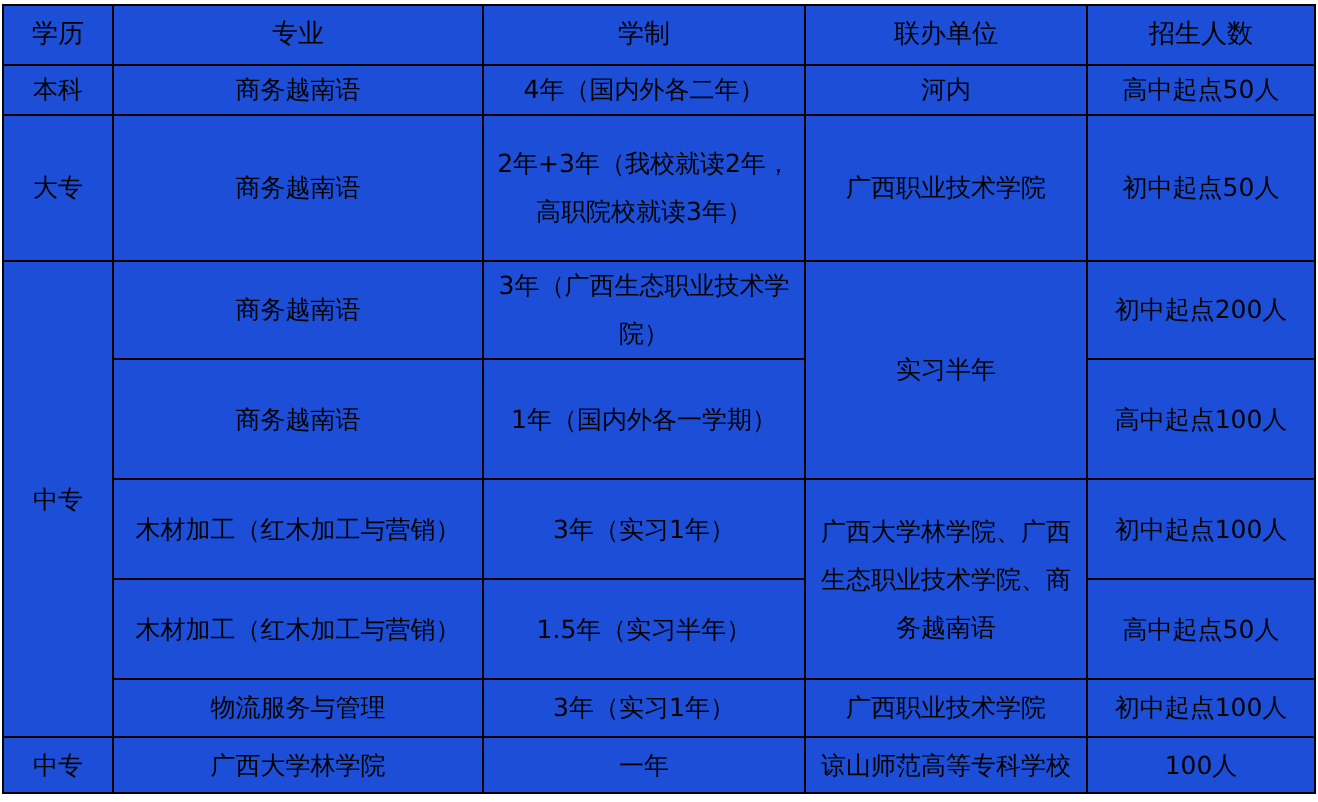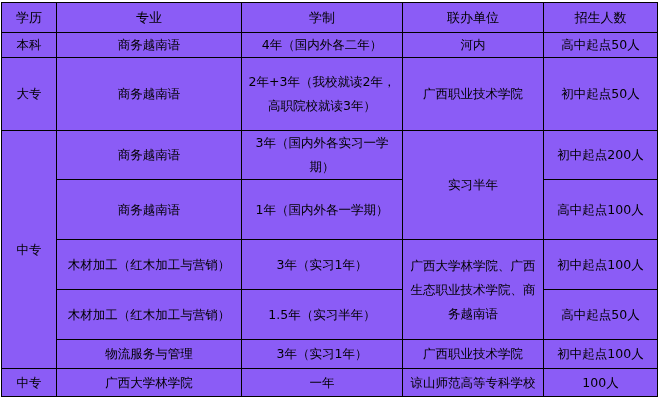--- a/index.html
+++ b/index.html
@@ -12,21 +12,21 @@
     height: 401px;
     font-family: "DejaVu Sans", "Liberation Sans", sans-serif;
     color: #000000;
     overflow: hidden;
   }
   table.enroll {
     border-collapse: collapse;
     table-layout: fixed;
     width: 656px;
     margin: 2px 0 0 1px;
-    background: #8b5cf6;
+    background: #1d4ed8;
   }
   table.enroll th,
   table.enroll td {
     border: 1px solid #000000;
     text-align: center;
     vertical-align: middle;
     font-size: 12.5px;
     font-weight: normal;
     line-height: 24px;
     padding: 0 6px;
@@ -78,21 +78,21 @@
     <tr class="h-r2">
       <td>大专</td>
       <td>商务越南语</td>
       <td>2年+3年（我校就读2年，高职院校就读3年）</td>
       <td>广西职业技术学院</td>
       <td>初中起点50人</td>
     </tr>
     <tr class="h-r3">
       <td rowspan="5">中专</td>
       <td>商务越南语</td>
-      <td>3年（国内外各实习一学期）</td>
+      <td>3年（广西生态职业技术学院）</td>
       <td rowspan="2">实习半年</td>
       <td>初中起点200人</td>
     </tr>
     <tr class="h-r4">
       <td>商务越南语</td>
       <td>1年（国内外各一学期）</td>
       <td>高中起点100人</td>
     </tr>
     <tr class="h-r5">
       <td>木材加工（红木加工与营销）</td>

